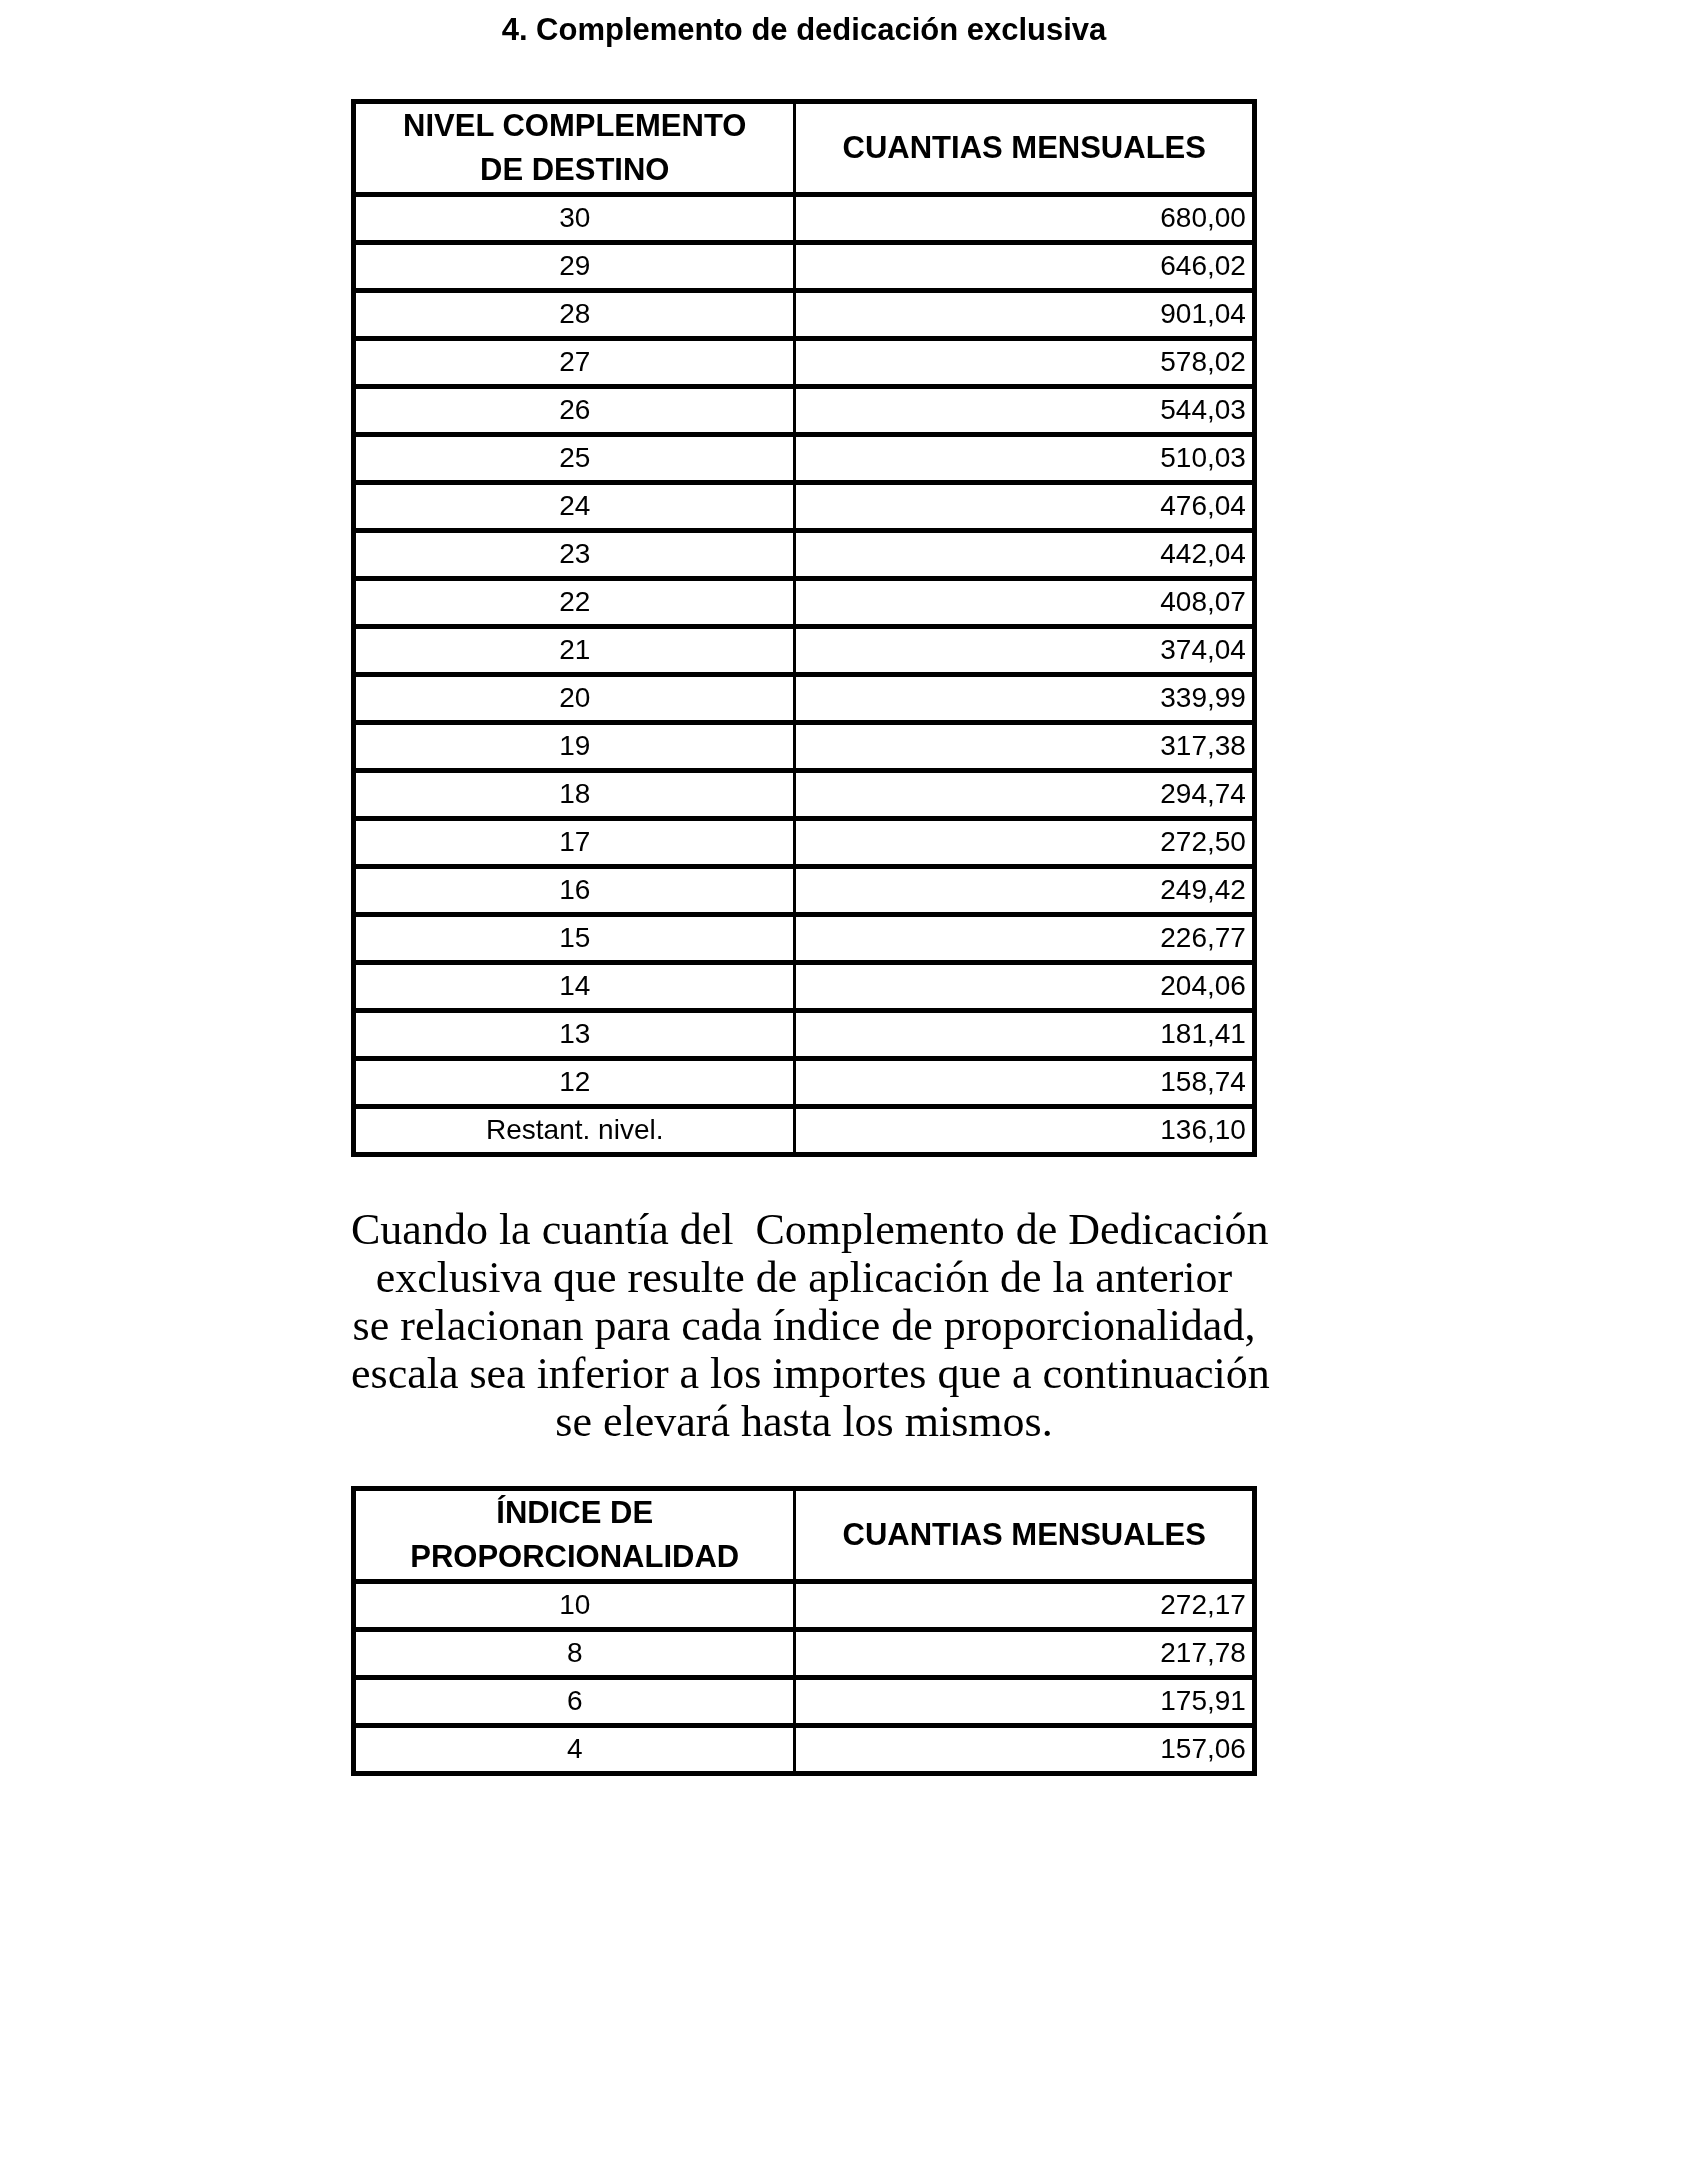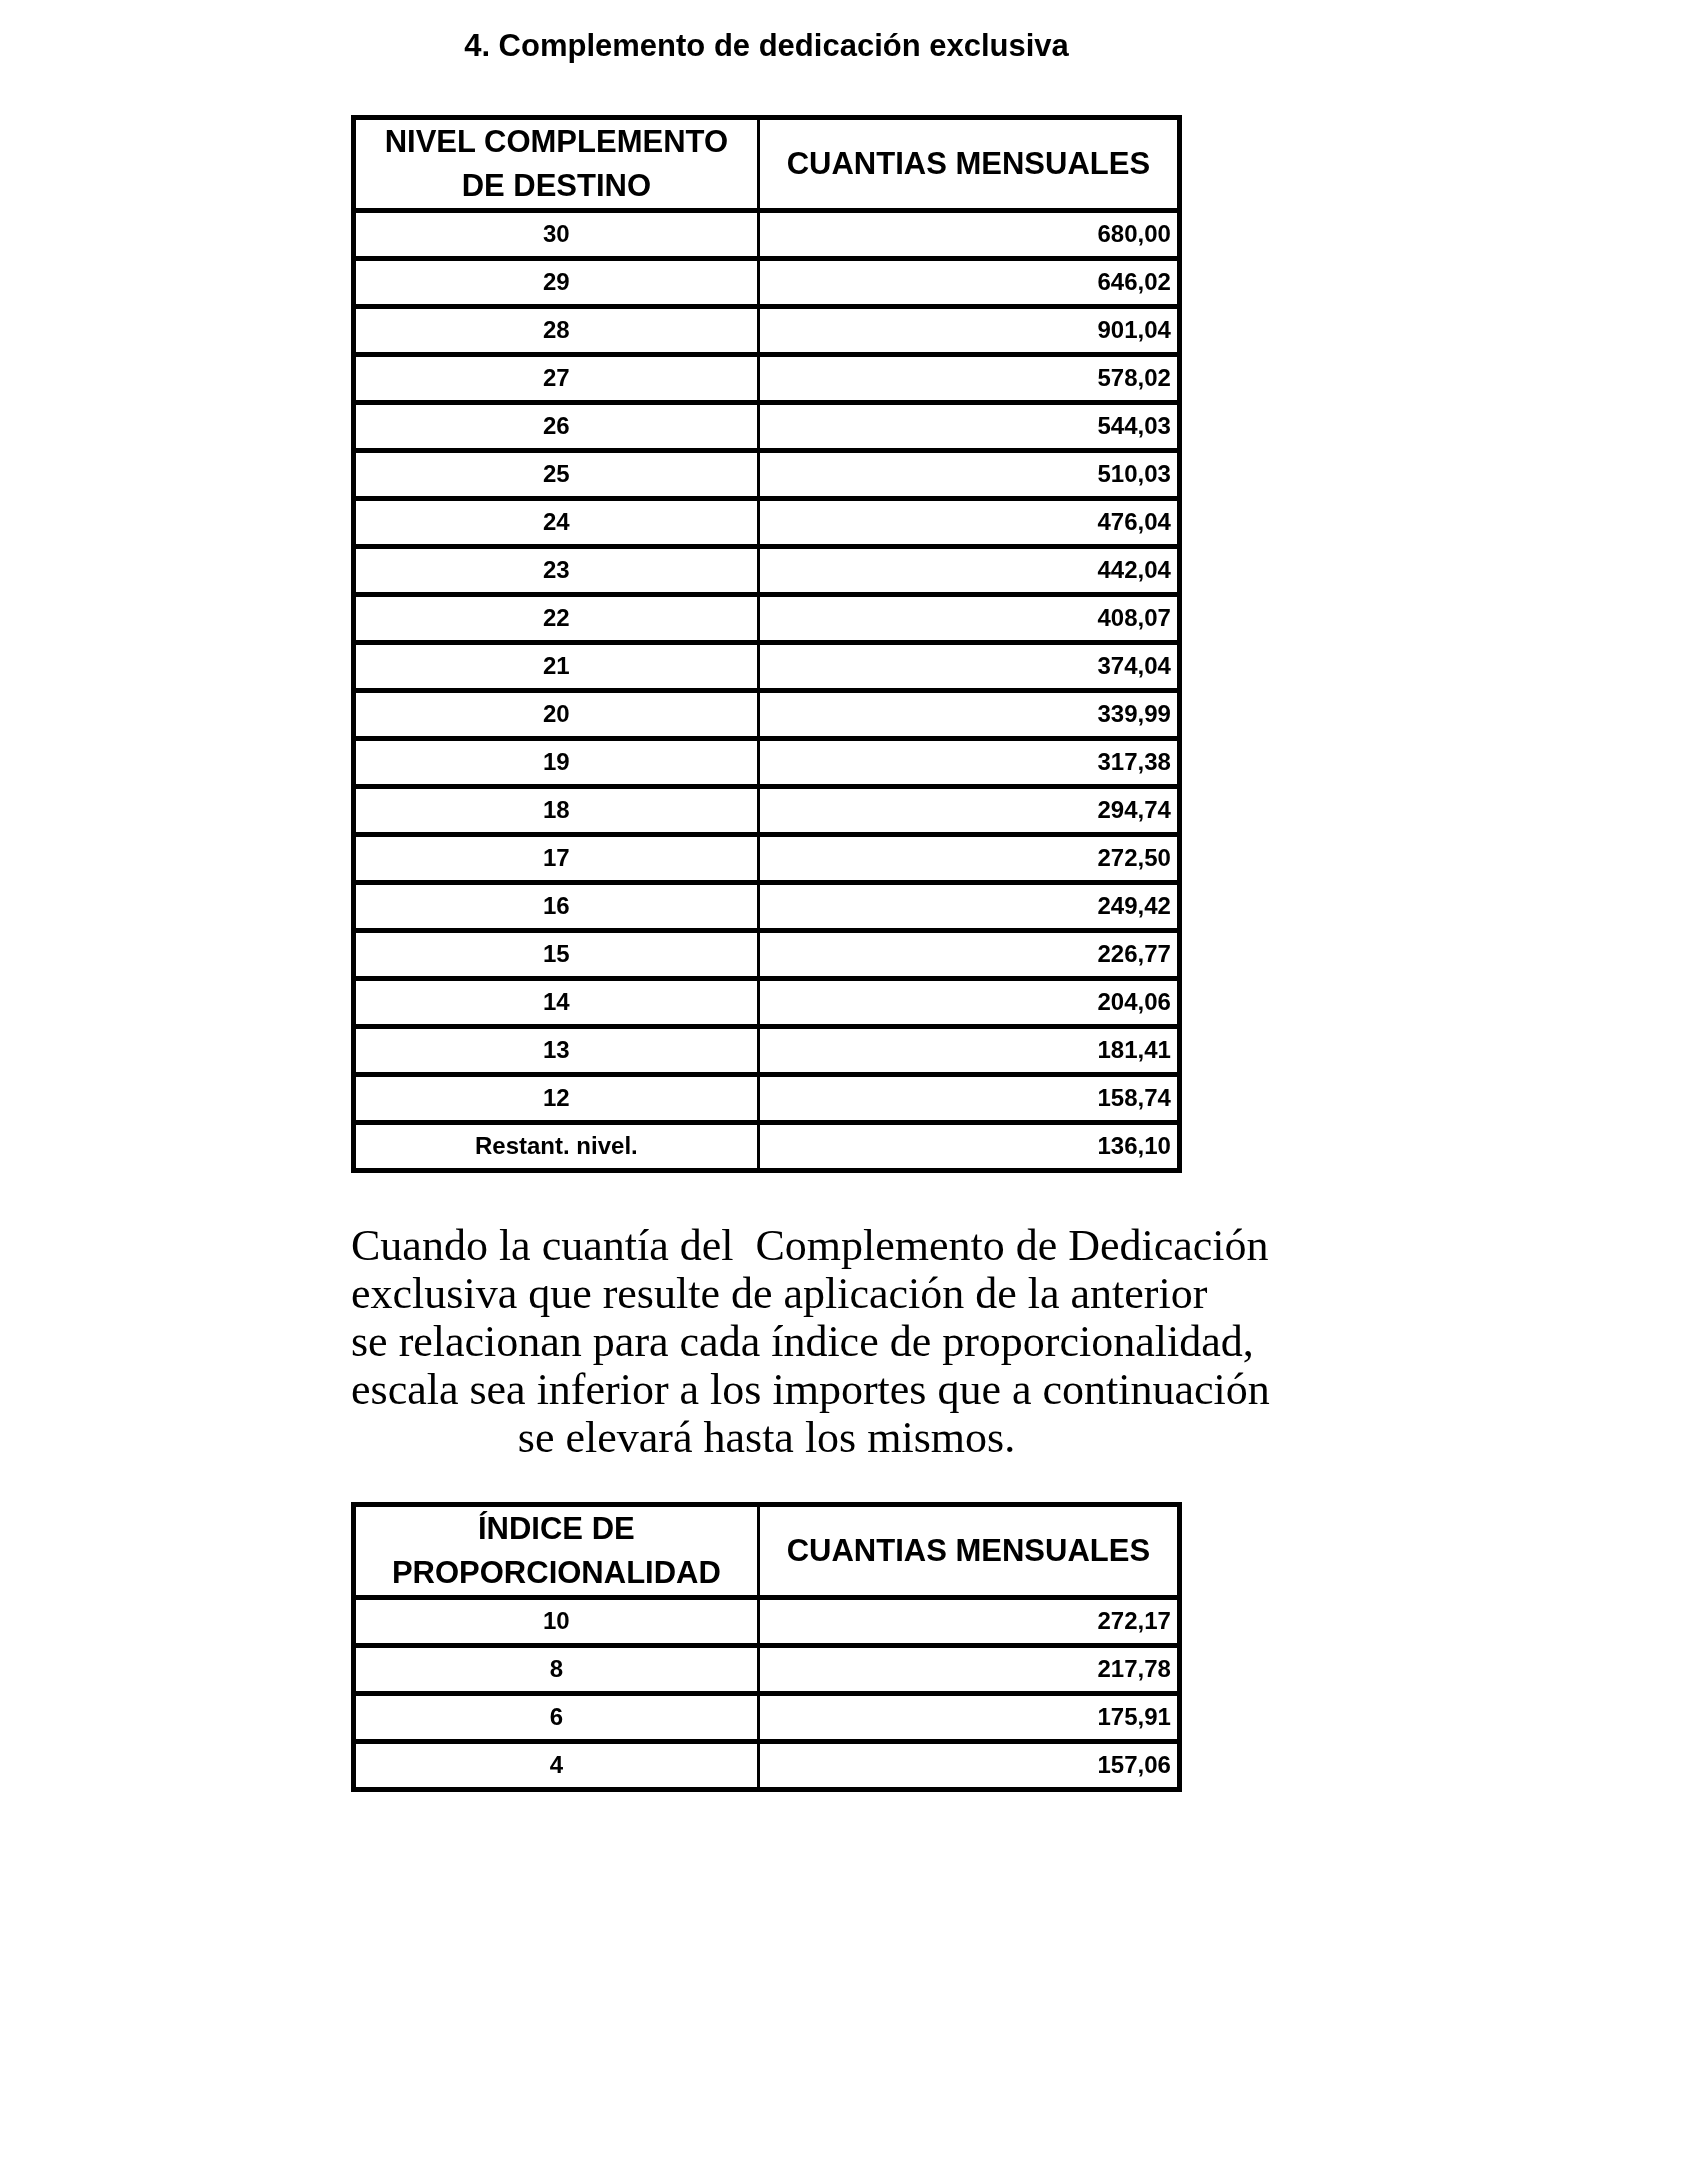--- a/index.html
+++ b/index.html
@@ -11,22 +11,22 @@
     width: 1684px;
     height: 2183px;
     position: relative;
     overflow: hidden;
     font-family: "Liberation Sans", sans-serif;
     color: #000000;
   }
   .content {
     position: absolute;
     left: 351px;
-    top: 16px;
-    width: 831px;
+    top: 0;
+    width: 906px;
   }
   .doc-title {
     margin-top: 10.7px;
     text-align: center;
     font-family: "Liberation Sans", sans-serif;
     font-weight: bold;
     font-size: 31px;
     line-height: 37px;
     color: #000000;
     white-space: pre;
@@ -58,22 +58,22 @@
   .data-table th {
     height: 86px;
     font-size: 31px;
     font-weight: bold;
     text-align: center;
     line-height: 44px;
   }
   .data-table th.h-col1 { padding: 0 23px; }
   .data-table td {
     height: 43px;
-    font-size: 24px;
-    font-weight: bold;
+    font-size: 28px;
+    font-weight: normal;
   }
   .data-table td.cell-center { text-align: center; }
   .data-table td.cell-amount { text-align: right; padding-right: 6.1px; }
   .note {
     margin-top: 49px;
     text-align: center;
   }
   .note .para-line {
     font-family: "Liberation Serif", serif;
     font-size: 44px;

